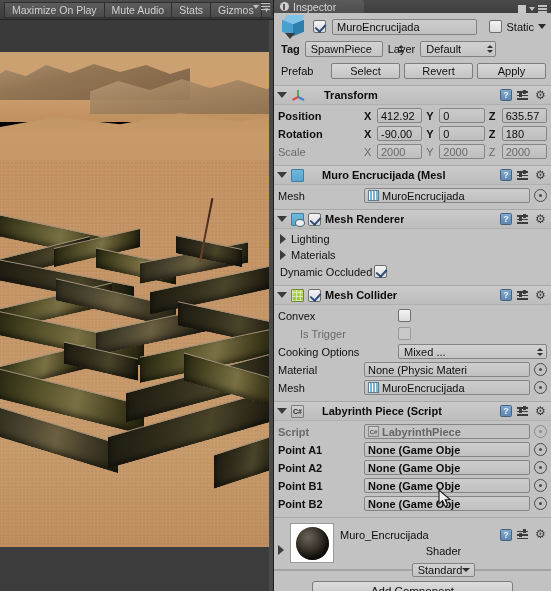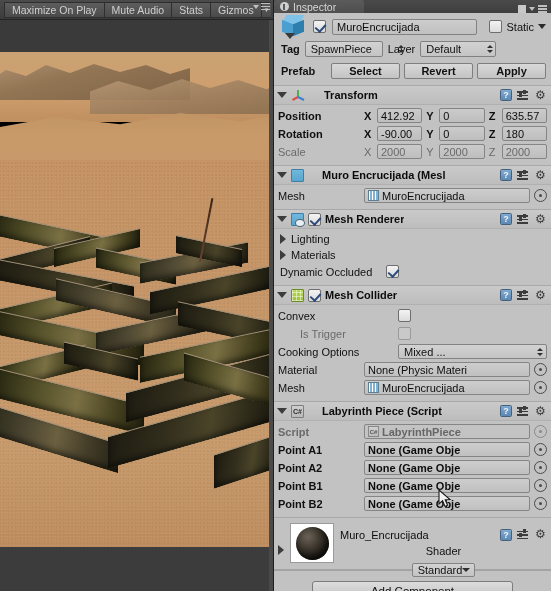--- a/index.html
+++ b/index.html
@@ -161,21 +161,21 @@
     border:1px solid #818181; border-radius:2px;
     display:flex; align-items:center; padding:0 3px 0 5px;
     font-size:11px; color:#111; position:relative; white-space:nowrap;gap:20px;
   }
   .dd .updown { margin-left:auto; padding-left:6px; display:flex; flex-direction:column; gap:2px; line-height:0; }
   .dd .updown i { display:block; width:0;height:0;border-left:3px solid transparent;border-right:3px solid transparent; }
   .dd .updown i.u { border-bottom:3px solid #2f2f2f; }
   .dd .updown i.d { border-top:3px solid #2f2f2f; }
   .tag-dd { width:78px; } .layer-dd { width:76px; }
 
-  .obj-row3 { gap:4px; height:19px; margin-top:3px; padding-left:2px;font-weight:bold; }
+  .obj-row3 { gap:4px; height:19px; margin-top:3px; padding-left:2px; }
   .btn {
     flex:1; height:16px; background:linear-gradient(#d8d8d8,#c3c3c3);
     border:1px solid #7e7e7e; border-radius:2px;
     display:flex; align-items:center; justify-content:center;
     font-size:11px; color:#111;
   }
 
   
   .comp { border-top:1px solid #a8a8a8; background:#c2c2c2; }
   .comp-head {
@@ -521,21 +521,21 @@
         <div class="comp-body">
           <div class="foldrow">
             <span class="fold closed"></span>
             <span class="lbl">Lighting</span>
           </div>
           <div class="foldrow">
             <span class="fold closed"></span>
             <span class="lbl">Materials</span>
           </div>
           <div class="frow" style="padding-left:2px">
-            <span class="fname" style="width:106px">Dynamic Occluded</span>
+            <span class="fname" style="width:94px">Dynamic Occluded</span>
             <span class="chk on"></span>
           </div>
         </div>
       </div>
 
       <div class="comp">
         <div class="comp-head">
           <span class="fold"></span>
           <span class="comp-icon mi-green"></span>
           <span class="chk on"></span>

